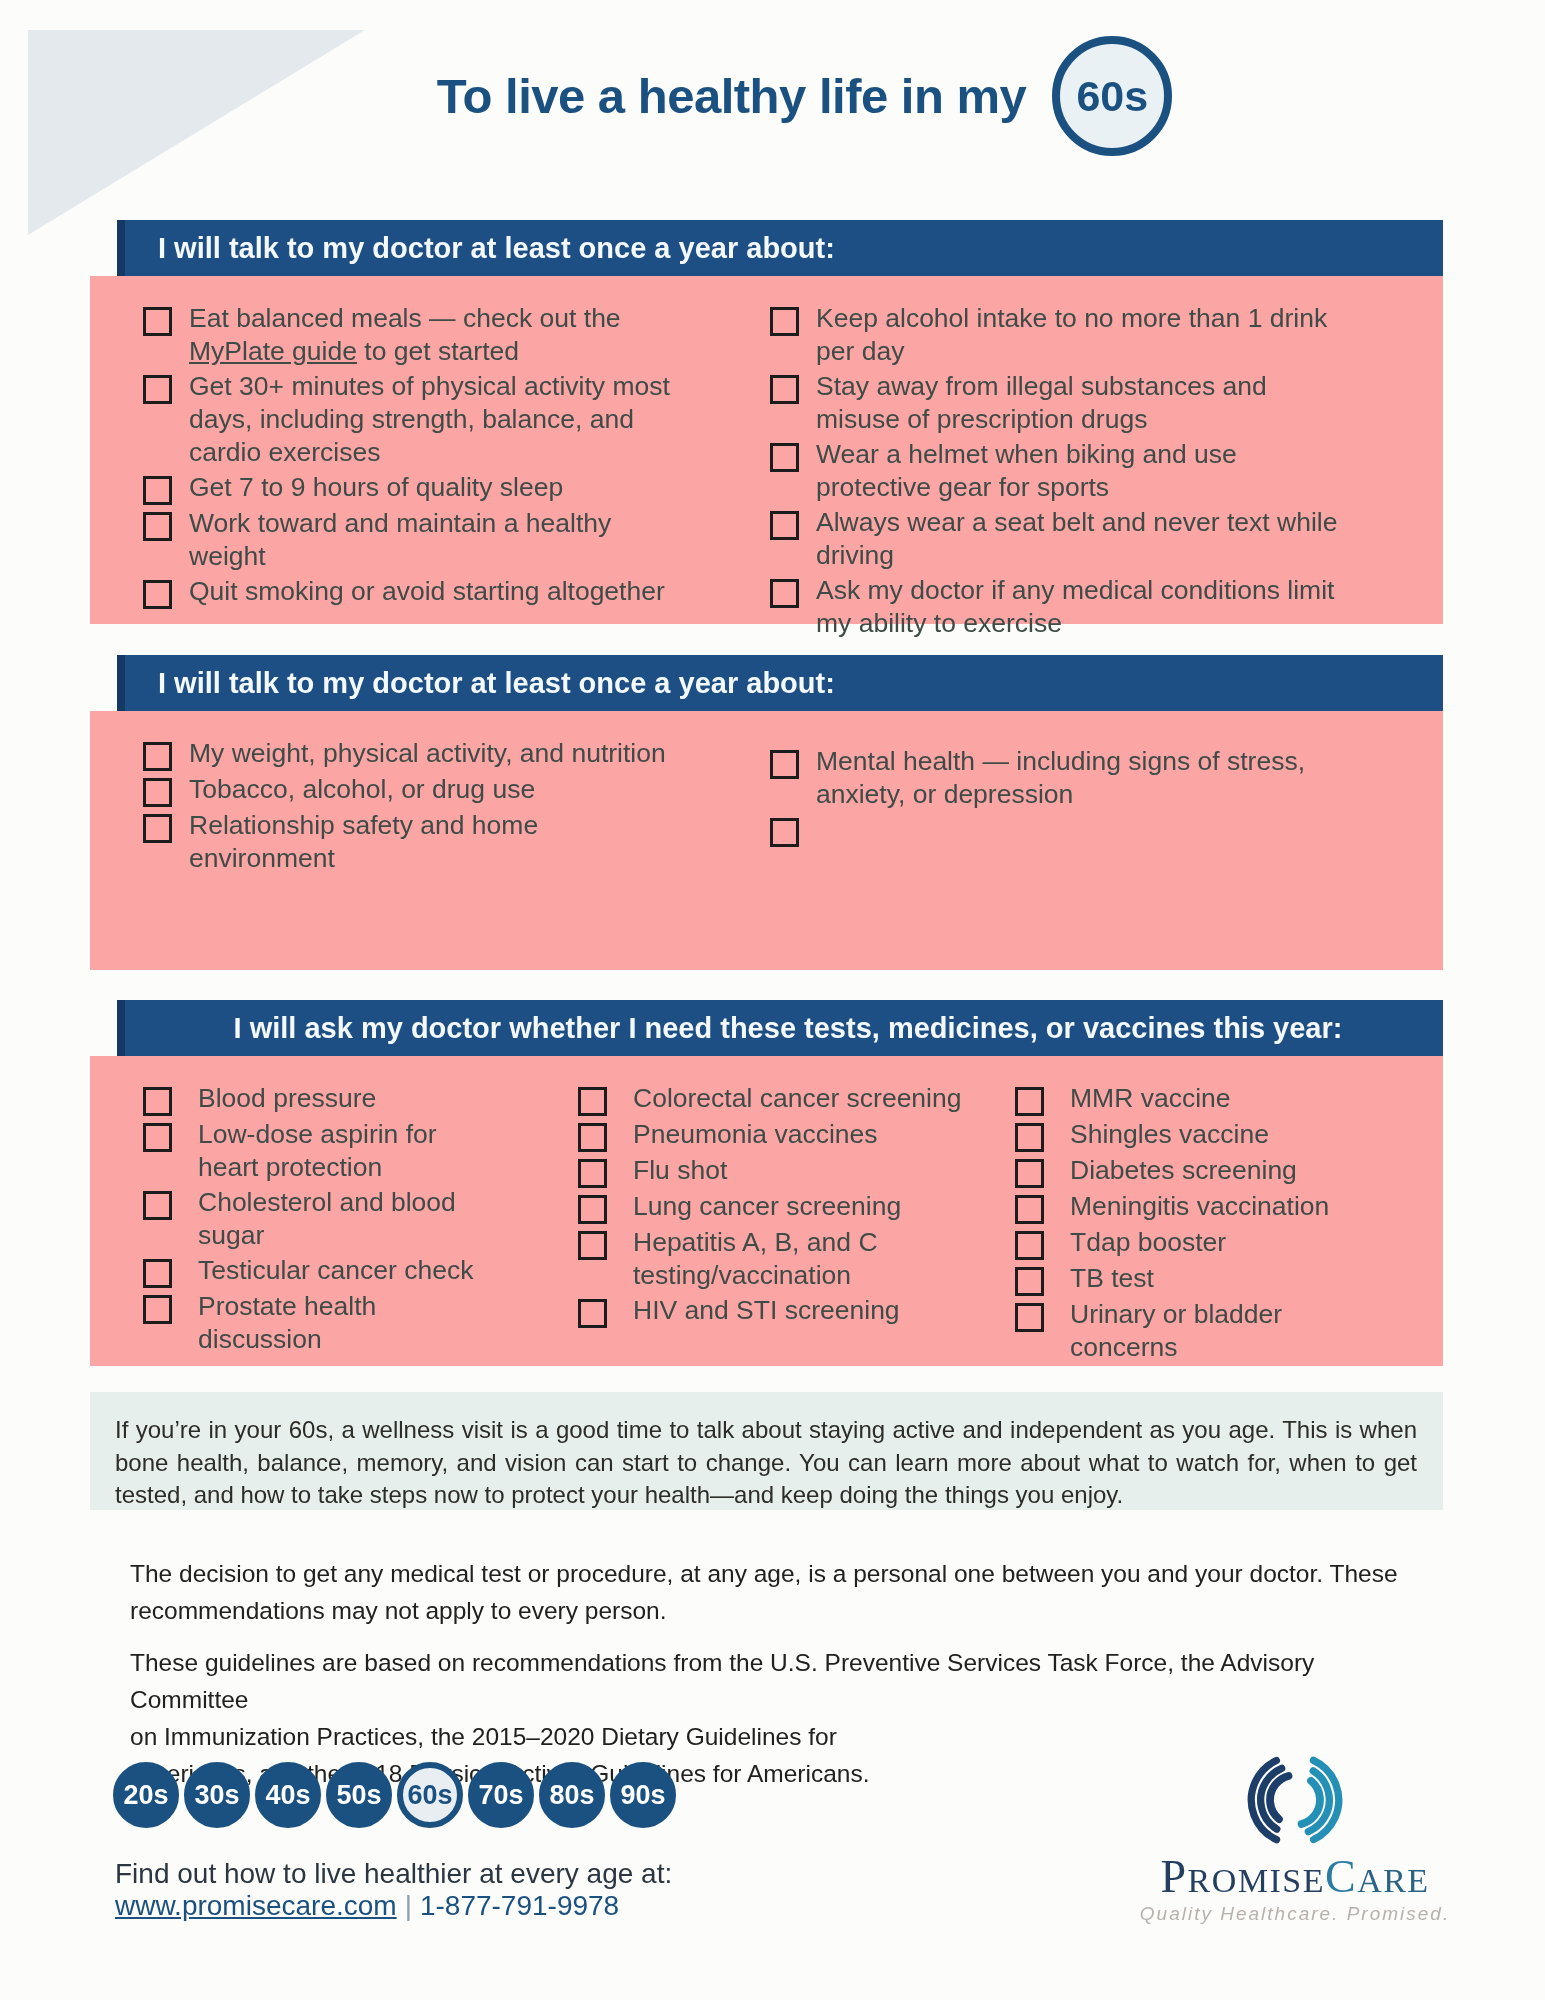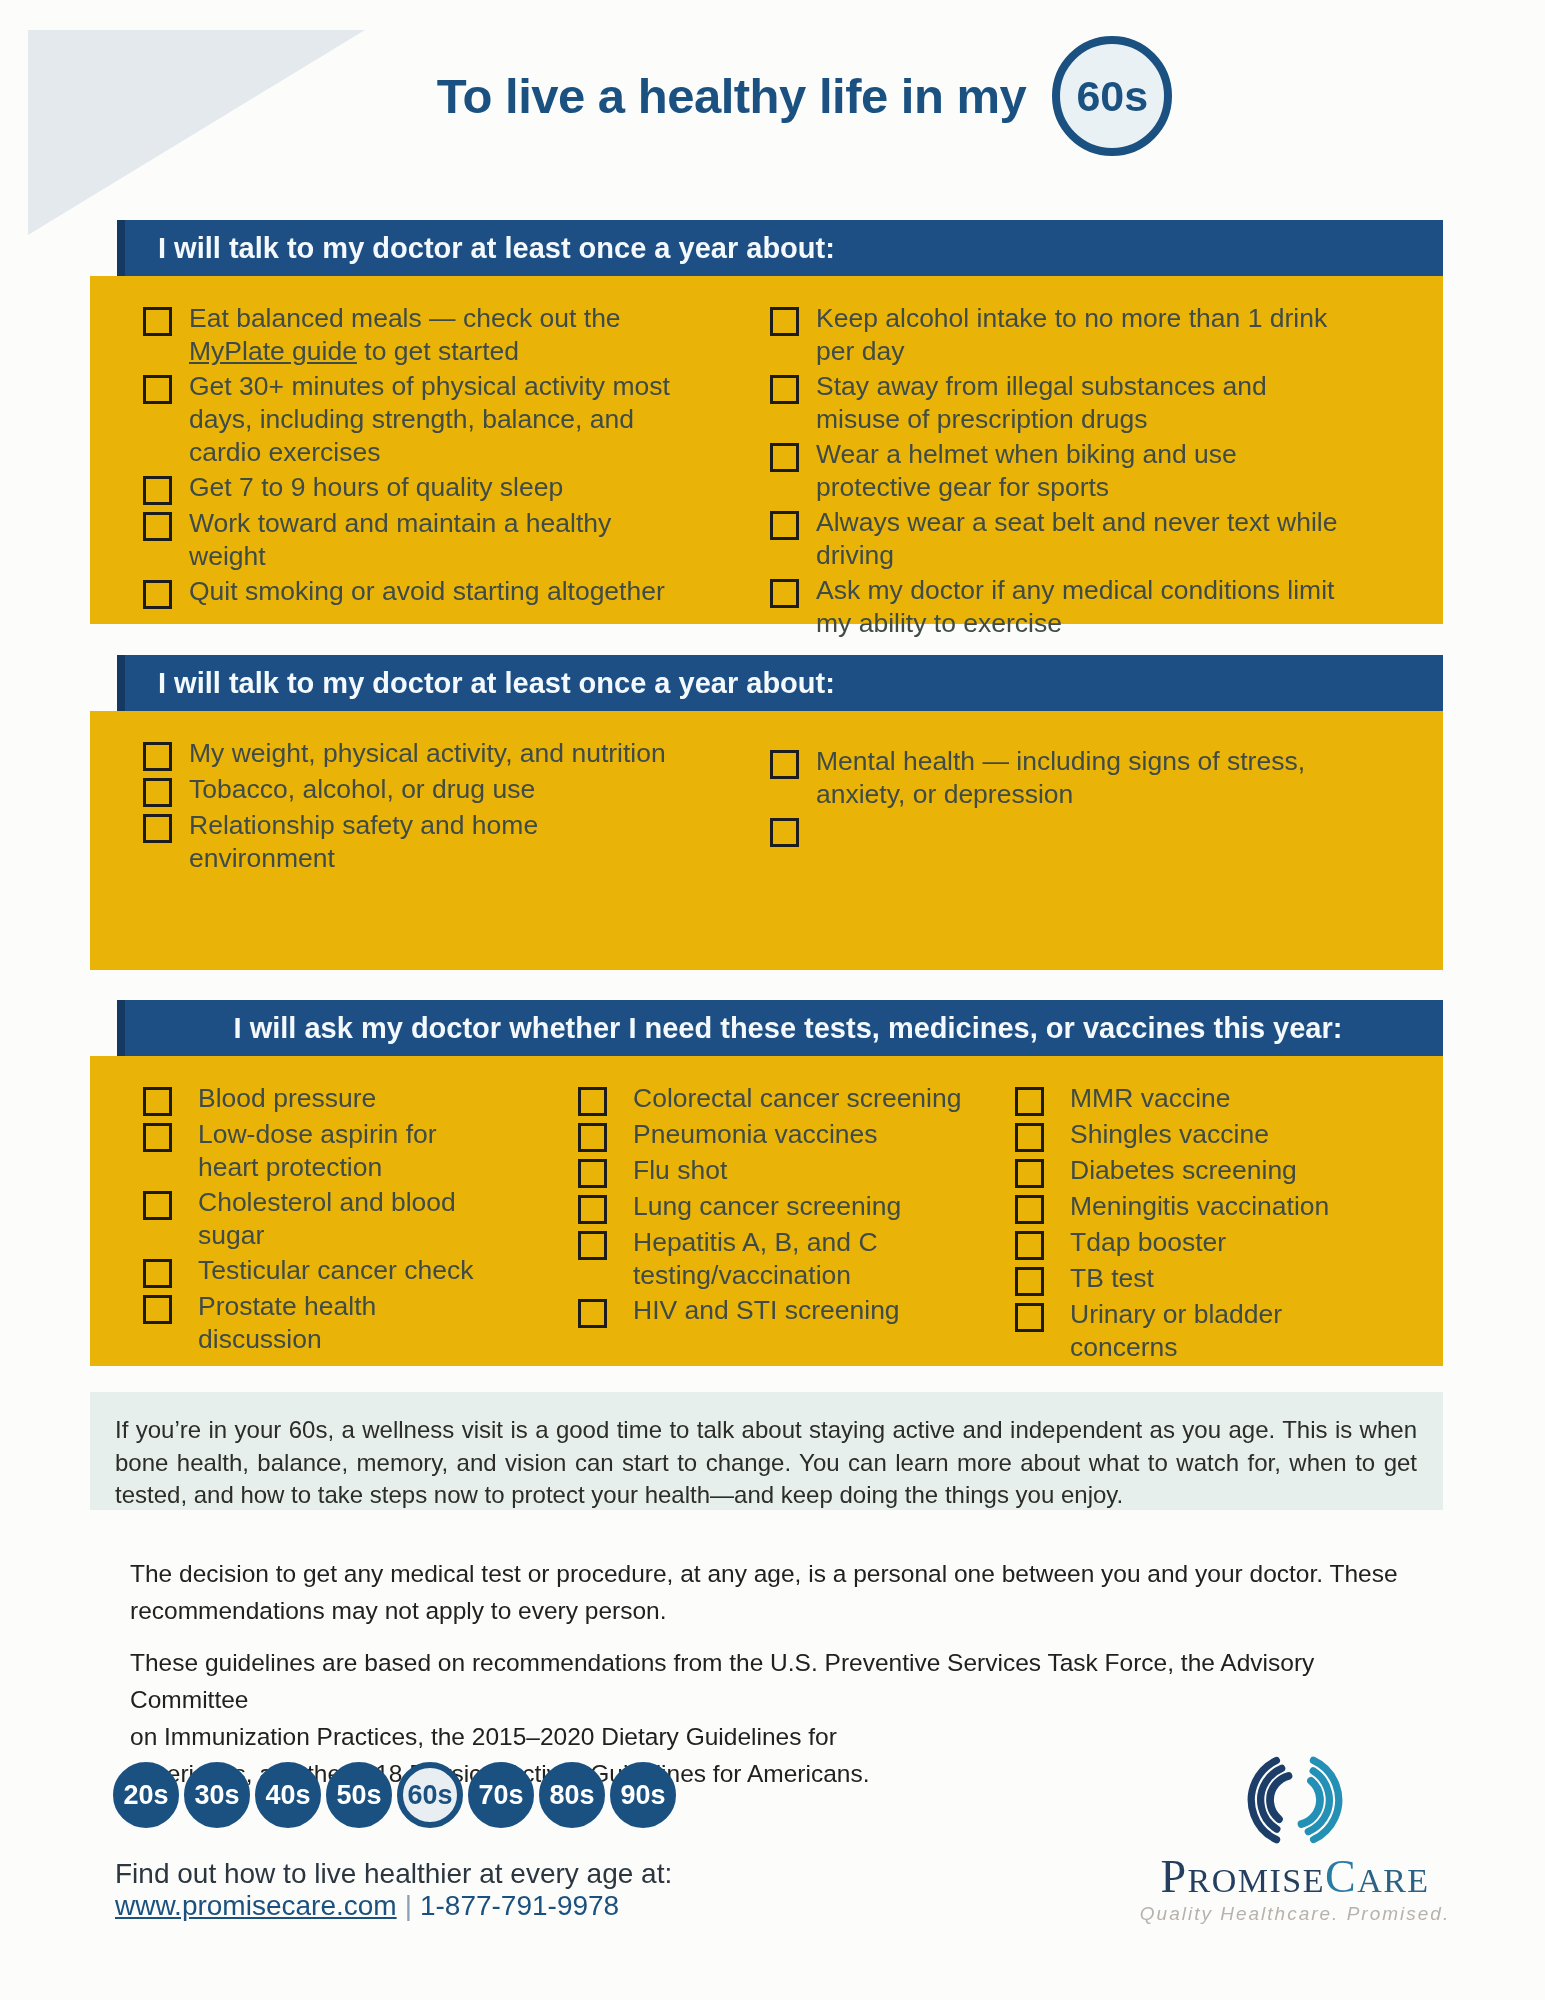--- a/index.html
+++ b/index.html
@@ -37,21 +37,21 @@
   .banner{
     margin-left:27px;height:56px;background:#1d4f85;color:#f4f9fd;
     display:flex;align-items:center;font-size:29px;font-weight:bold;
     padding-left:41px;position:relative;box-sizing:border-box;
   }
   .banner::before{
     content:"";position:absolute;left:0;top:0;bottom:0;width:8px;background:#143a63;
   }
   #section3 .banner{justify-content:center;padding-left:16px;}
   .sec-body{
-    background:#eab308;display:flex;box-sizing:border-box;
+    background:#fca5a5;display:flex;box-sizing:border-box;
     padding:26px 0 0 53px;
   }
   #section1 .sec-body{height:348px;}
   #section2 .sec-body{height:259px;}
   #section3 .sec-body{height:310px;}
   .col1{width:627px;flex:0 0 auto;}
   .colrest{flex:1 1 auto;}
   #section2 .colrest{padding-top:8px;}
   #section3 .col1{width:435px;}
   #section3 .colmid{width:437px;flex:0 0 auto;}

